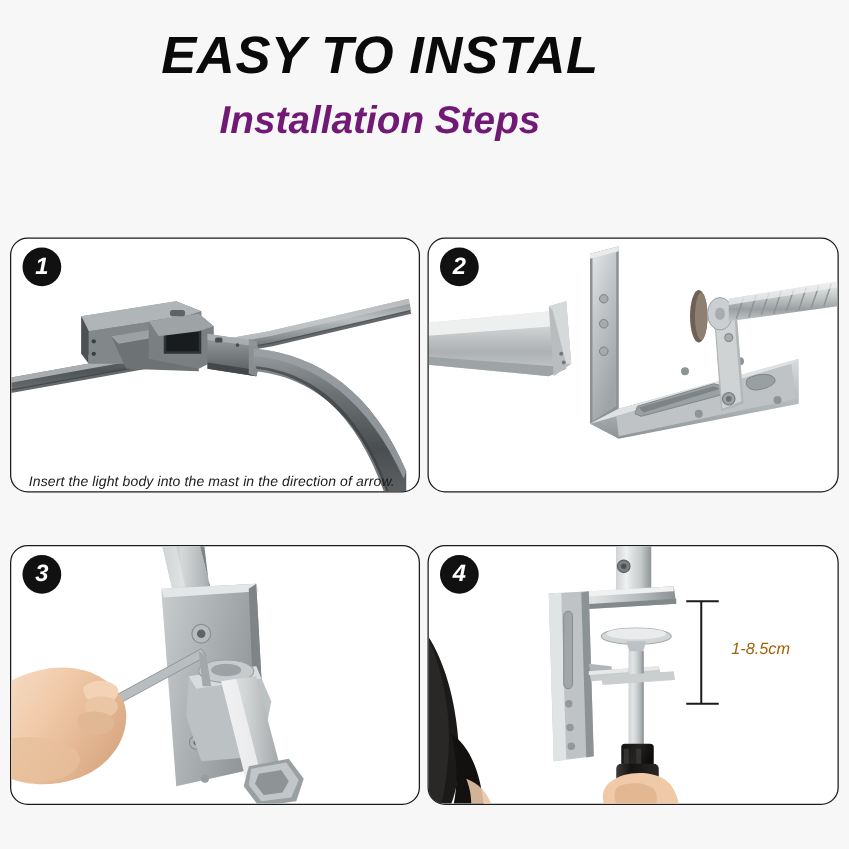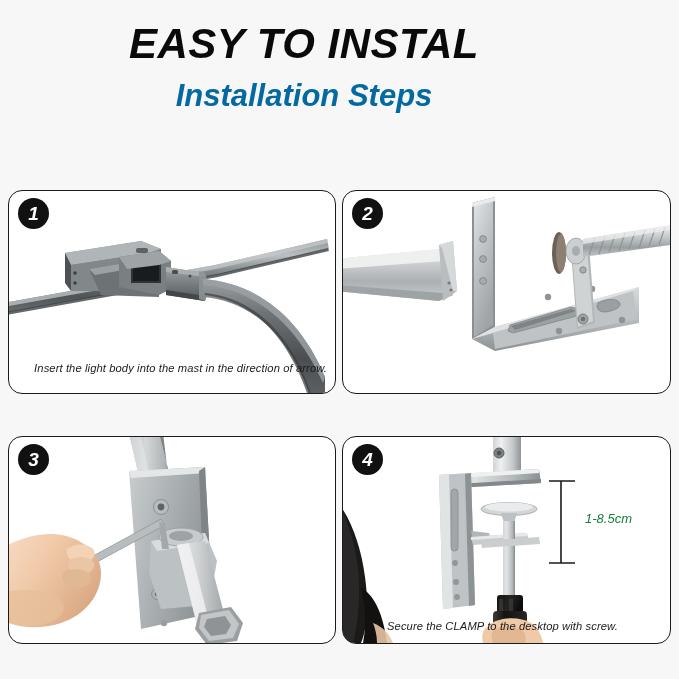--- a/index.html
+++ b/index.html
@@ -33,21 +33,21 @@
     letter-spacing: 0.5px;
     line-height: 1.05;
     white-space: nowrap;
   }
   .title-sub1 {
     position: absolute;
     top: 80px; left: 0; right: 0;
     font-size: 31px;
     font-weight: bold;
     font-style: italic;
-    color: #0369a1;
+    color: #701a75;
     line-height: 1.05;
     white-space: nowrap;
   }
   .title-sub2 {
     position: absolute;
     top: 121px; left: 0; right: 0;
     font-size: 31px;
     font-weight: bold;
     font-style: italic;
     color: #2b2b2b;
@@ -88,37 +88,37 @@
     position: absolute;
     left: 14px;
     right: 8px;
     font-size: 11.2px;
     font-style: italic;
     color: #1a1a1a;
     line-height: 1.28;
     z-index: 25;
     letter-spacing: 0.1px;
   }
-  #cap-1 { bottom: 18px; text-align: right; }
+  #cap-1 { bottom: 0; }
   #cap-2 { bottom: 18px; }
   #cap-3 { bottom: 10px; }
   #cap-4 { bottom: 10px; left: 44px; }
 
   .art {
     position: absolute;
     inset: 0;
     overflow: hidden;
   }
   .art svg { display: block; width: 100%; height: 100%; }
 
   .dim-label {
     position: absolute;
     font-size: 13px;
     font-style: italic;
-    color: #15803d;
+    color: #a16207;
     white-space: nowrap;
     z-index: 26;
   }
 </style>
 </head>
 <body>
 
 <div class="header">
   <div class="title-main">EASY TO INSTAL</div>
   <div class="title-sub1">Installation Steps</div>
@@ -487,14 +487,13 @@
 
       <g stroke="#1a1a1a" stroke-width="1.6" fill="none">
         <line x1="218" y1="44" x2="218" y2="126"></line>
         <line x1="206" y1="44" x2="232" y2="44"></line>
         <line x1="206" y1="126" x2="232" y2="126"></line>
       </g>
     </svg>
   </div>
   <div class="dim-label" style="left: 242px; top: 74px;">1-8.5cm</div>
   <div class="badge">4</div>
-  <div class="caption" id="cap-4">Secure the CLAMP to the desktop with screw.</div>
 </div>
 
 </body></html>

